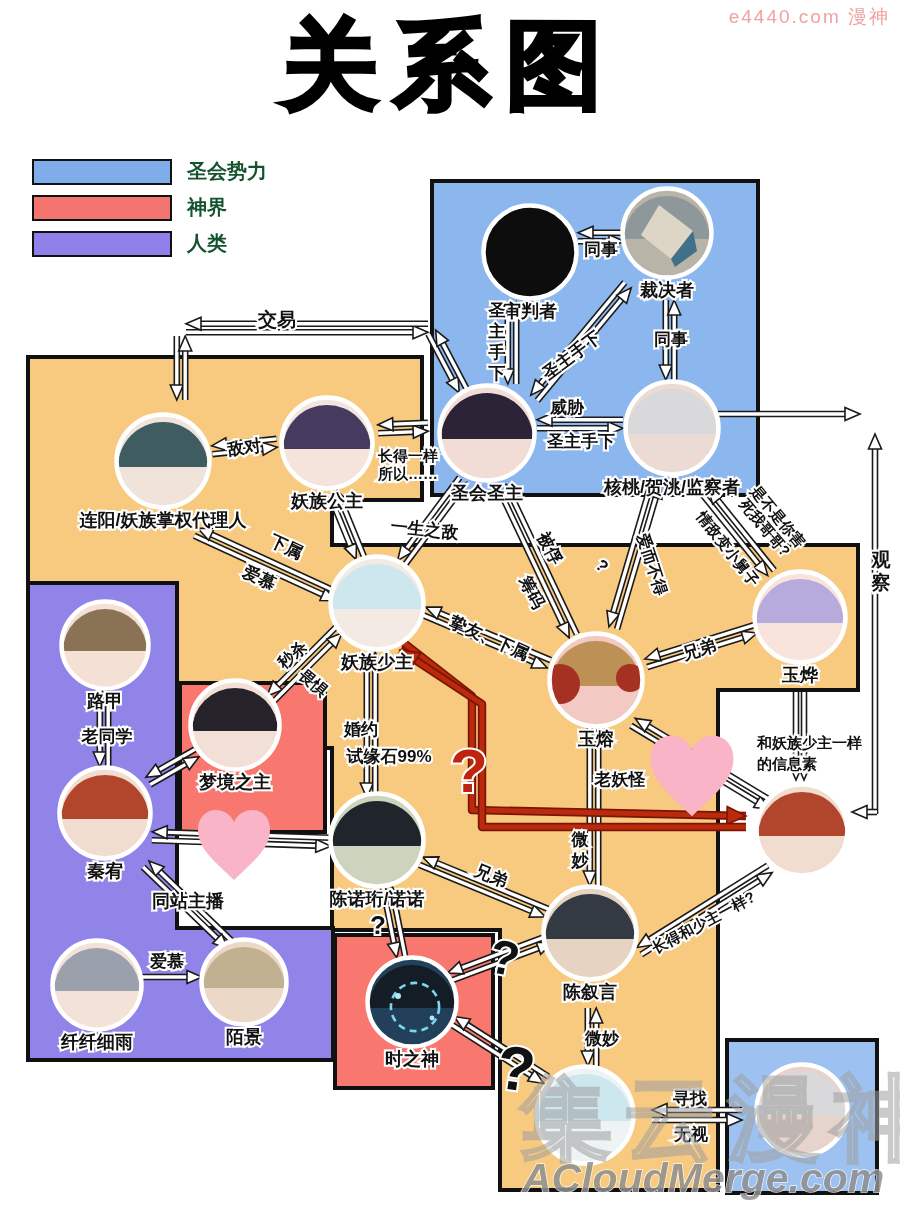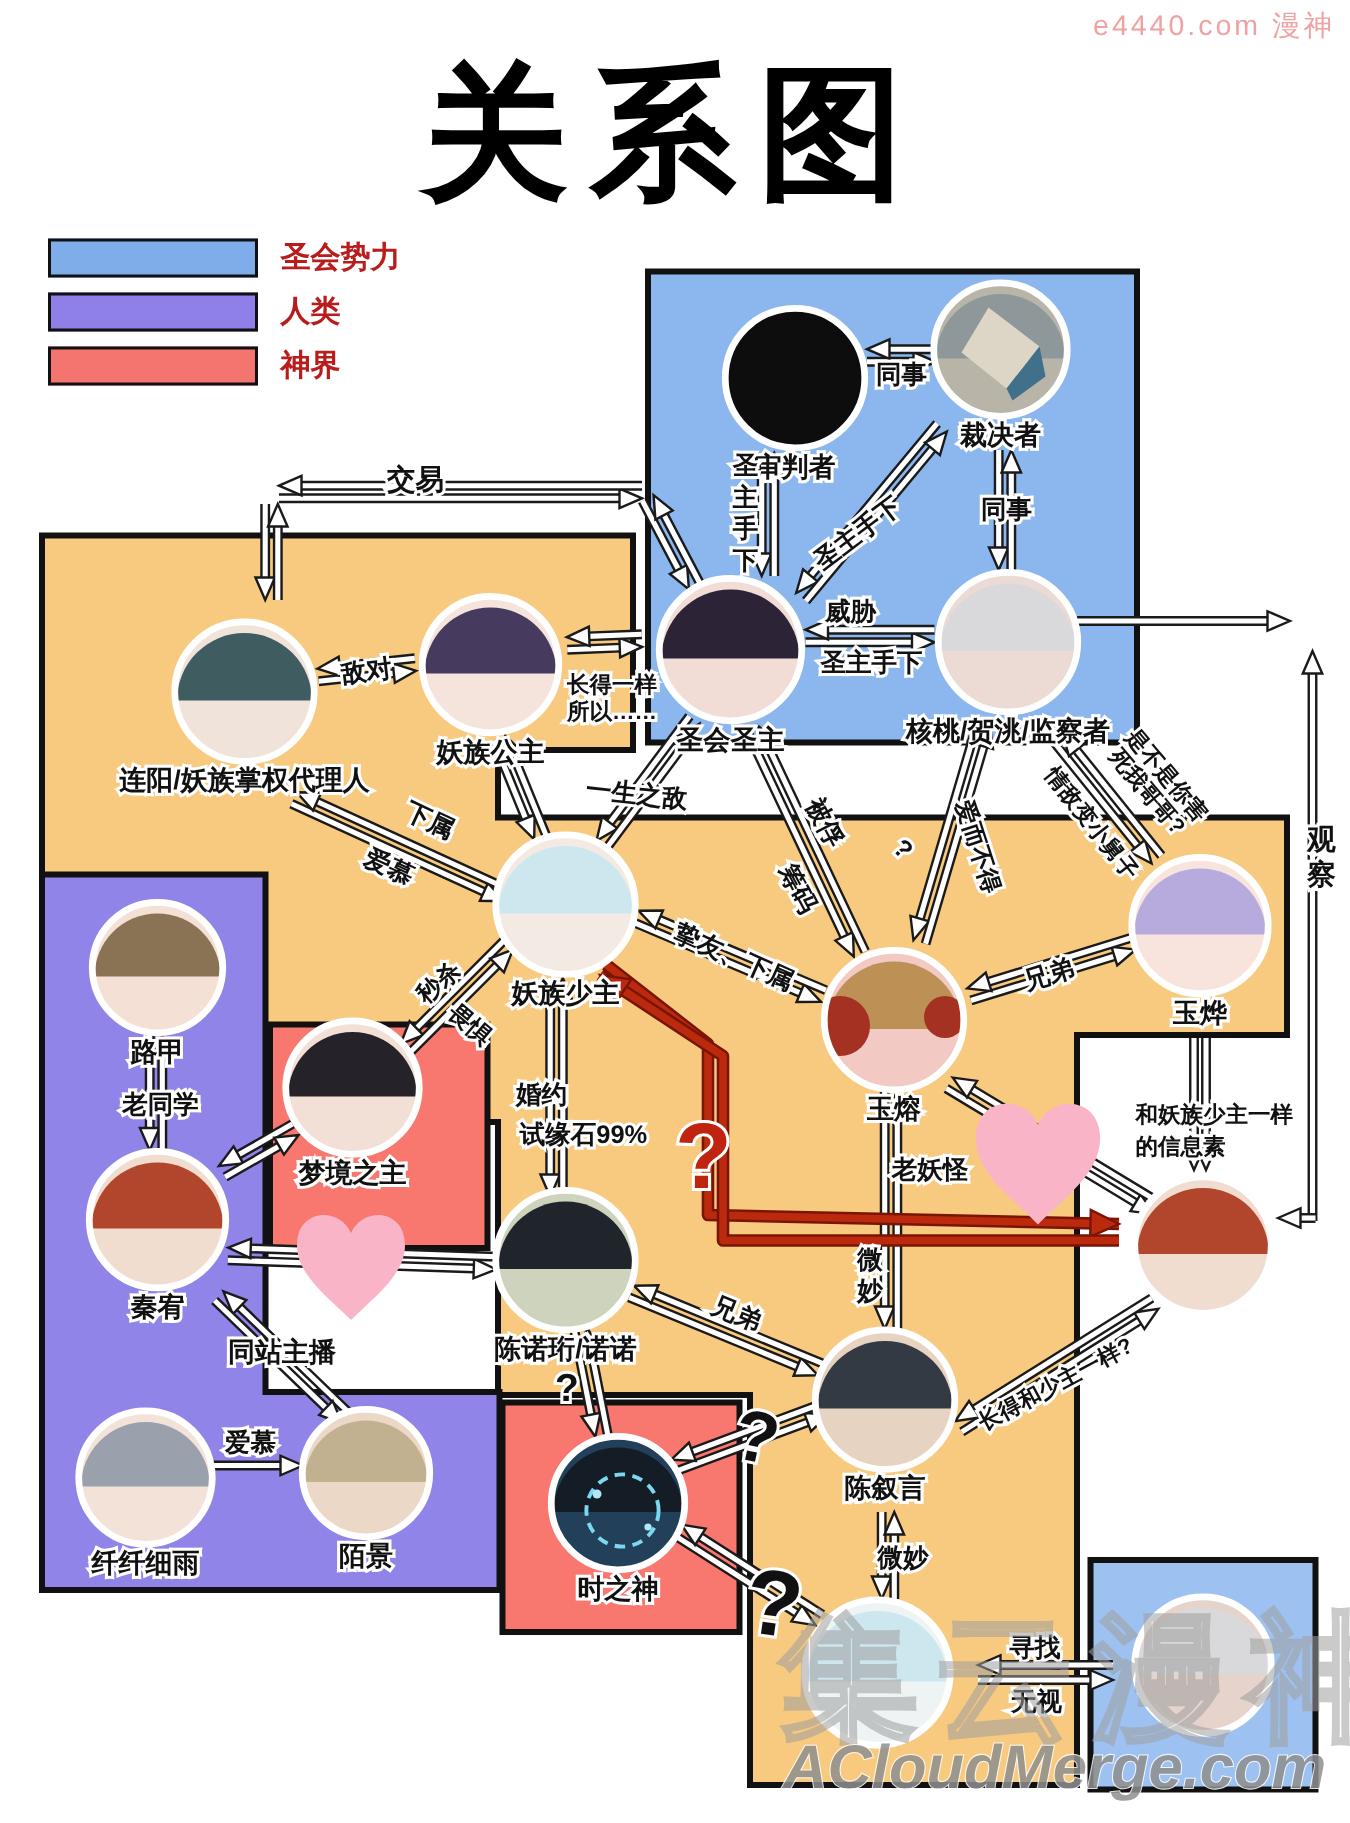--- a/index.html
+++ b/index.html
@@ -1,46 +1,46 @@
 <!DOCTYPE html>
 <html><head>
 <meta charset="utf-8">
 <style>
   html,body{margin:0;padding:0;background:#ffffff;}
   body{width:900px;height:1215px;position:relative;font-family:"Liberation Sans",sans-serif;}
   .stage{position:absolute;left:0;top:0;width:900px;height:1215px;overflow:hidden;background:#fff;}
-  .page-title{position:absolute;left:0;right:0;top:37px;text-align:center;font-size:96px;font-weight:400;
+  .page-title{position:absolute;left:0;right:0;top:12px;text-align:center;font-size:96px;font-weight:700;
     color:#000;letter-spacing:16px;-webkit-text-stroke:4px #000;line-height:105px;}
   .wm-top{position:absolute;top:4px;right:10px;font-size:19px;font-weight:normal;color:#f0a2a2;letter-spacing:2px;}
   .legend{position:absolute;left:32px;top:158px;}
   .legend-row{display:flex;align-items:center;margin-bottom:9px;}
   .legend-swatch{width:140px;height:26px;border:2px solid #111;box-sizing:border-box;}
-  .legend-label{margin-left:15px;font-size:20px;color:#b91c1c;font-weight:bold;}
+  .legend-label{margin-left:15px;font-size:20px;color:#14532d;font-weight:bold;}
   svg#diagram{position:absolute;left:0;top:0;}
   .lbl{font-family:"Liberation Sans",sans-serif;font-weight:bold;fill:#111;stroke:#fff;stroke-width:4px;paint-order:stroke;}
   .charlbl{font-family:"Liberation Sans",sans-serif;font-weight:bold;fill:#111;stroke:#fff;stroke-width:4px;paint-order:stroke;}
 </style>
 </head>
 <body>
 
 <div class="stage">
   <div class="wm-top">e4440.com 漫神</div>
   <div class="page-title">关系图</div>
   <div class="legend" id="legend">
       <div class="legend-row">
         <div class="legend-swatch" style="background: rgb(127, 173, 234);"></div>
         <div class="legend-label">圣会势力</div>
       </div>
       <div class="legend-row">
+        <div class="legend-swatch" style="background: rgb(244, 117, 111);"></div>
+        <div class="legend-label">神界</div>
+      </div>
+      <div class="legend-row">
         <div class="legend-swatch" style="background: rgb(143, 127, 233);"></div>
         <div class="legend-label">人类</div>
-      </div>
-      <div class="legend-row">
-        <div class="legend-swatch" style="background: rgb(244, 117, 111);"></div>
-        <div class="legend-label">神界</div>
       </div>
     </div>
   <svg id="diagram" width="900" height="1215" viewBox="0 0 900 1215">
       <polygon points="28,357 422,357 422,500 332,500 332,545 858,545 858,690 718,690 718,1190 500,1190 500,930 332,930 332,748 28,748" fill="#f8ca80" stroke="#111" stroke-width="4"></polygon>
       <rect x="432" y="181" width="326" height="314" fill="#8cb6ee" stroke="#111" stroke-width="4"></rect>
       <polygon points="28,583 177,583 177,928 333,928 333,1060 28,1060" fill="#9184e9" stroke="#111" stroke-width="4"></polygon>
       <rect x="180" y="683" width="145" height="149" fill="#f8776e" stroke="#111" stroke-width="4"></rect>
       <rect x="335" y="935" width="158" height="153" fill="#f8776e" stroke="#111" stroke-width="4"></rect>
       <rect x="727" y="1040" width="150" height="153" fill="#9dc1f0" stroke="#111" stroke-width="4"></rect>
       <g>

